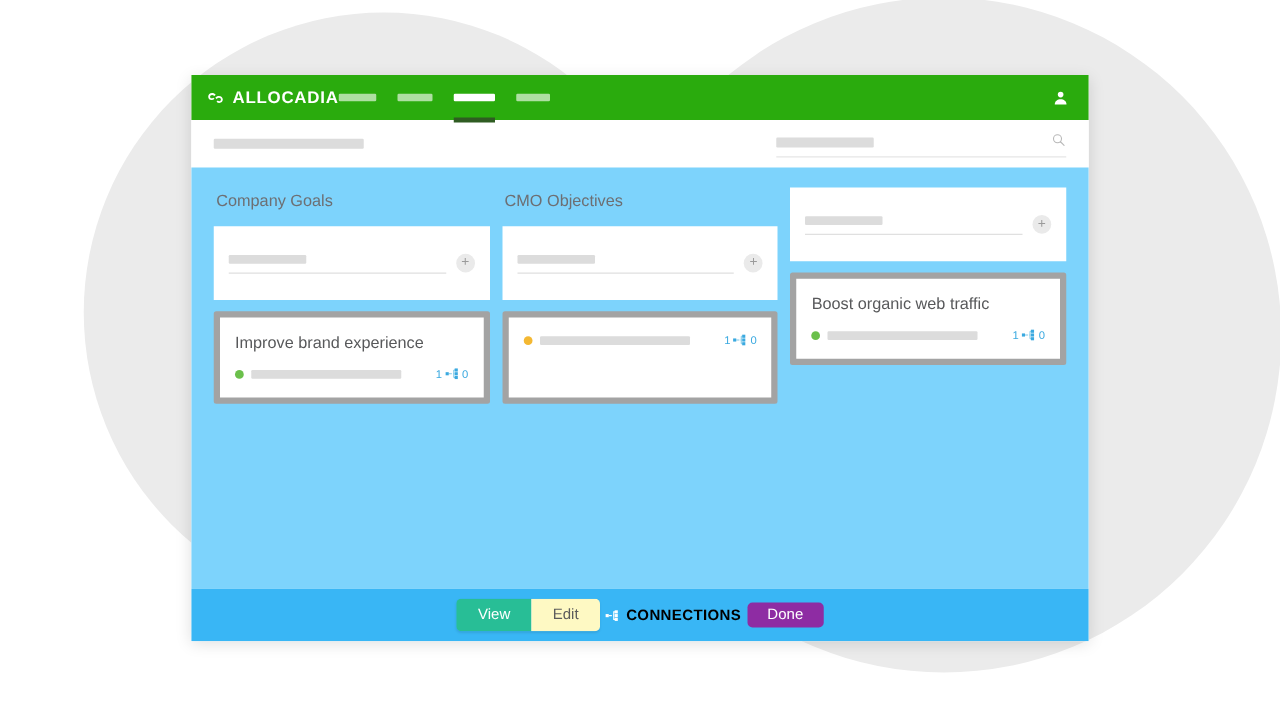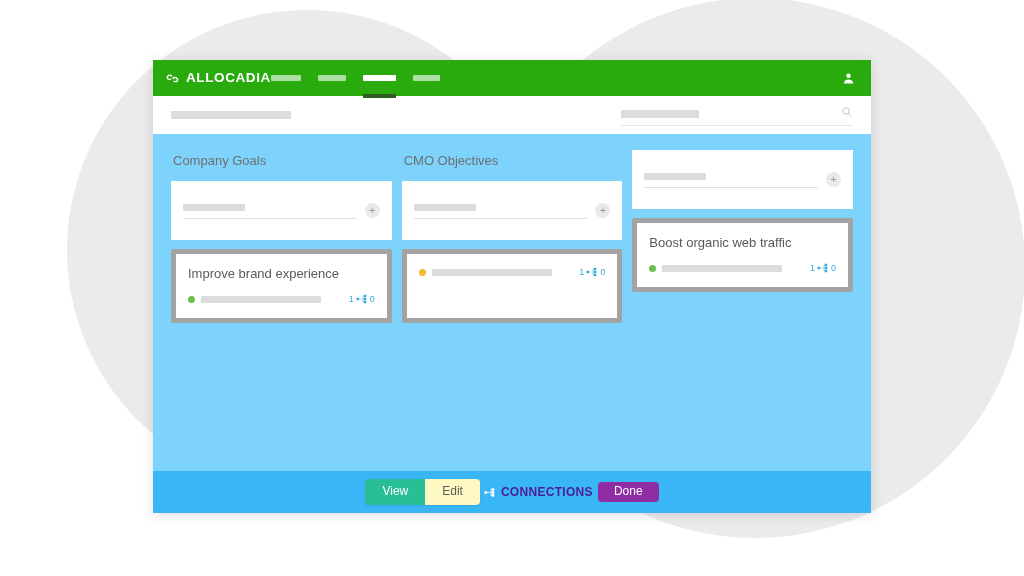--- a/index.html
+++ b/index.html
@@ -292,21 +292,21 @@
     font-family: inherit;
     cursor: pointer;
   }
   .seg-btn.active { background: #28be96; color: #ffffff; }
   .seg-btn.inactive { background: #fef9c3; color: #5c5c5c; }
 
   .connections-label {
     display: flex;
     align-items: center;
     gap: 5px;
-    color: #4c1d95;
+    color: #000000;
     font-size: 12px;
     font-weight: bold;
     letter-spacing: 0.3px;
     margin-left: 4px;
   }
   .conn-glyph-white { width: 12px; height: 13px; display: block; }
 
   .done-btn {
     background: #8e2ca3;
     color: #ffffff;

